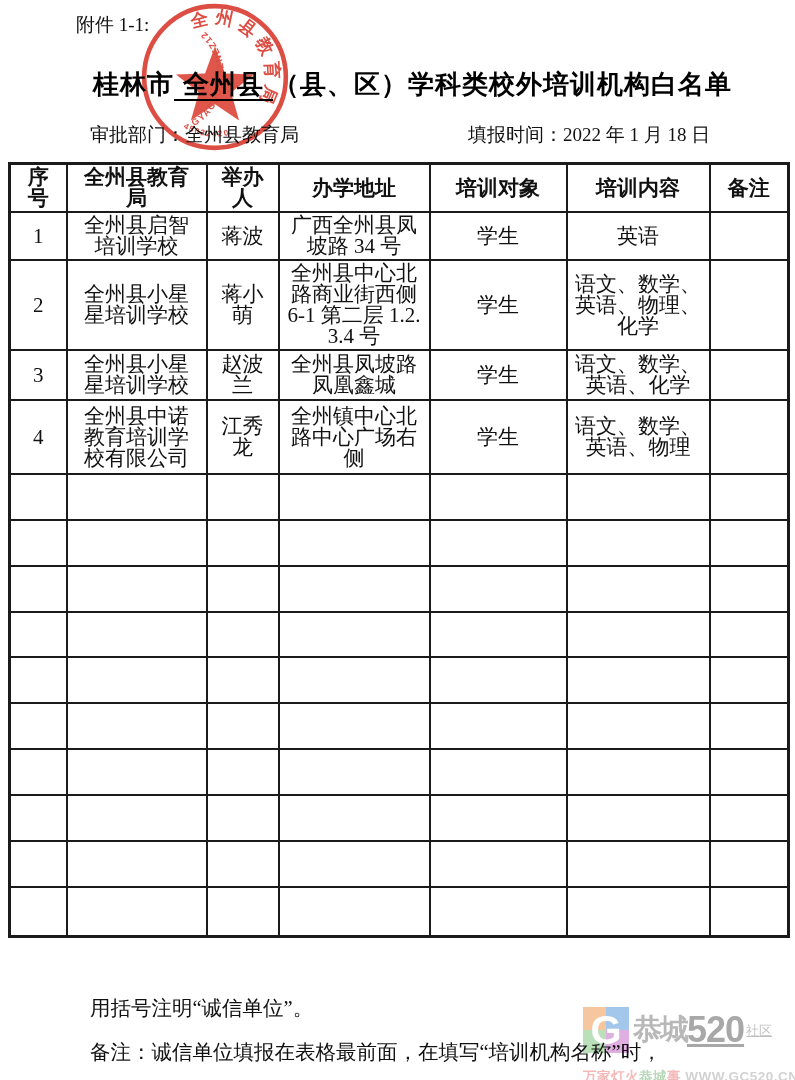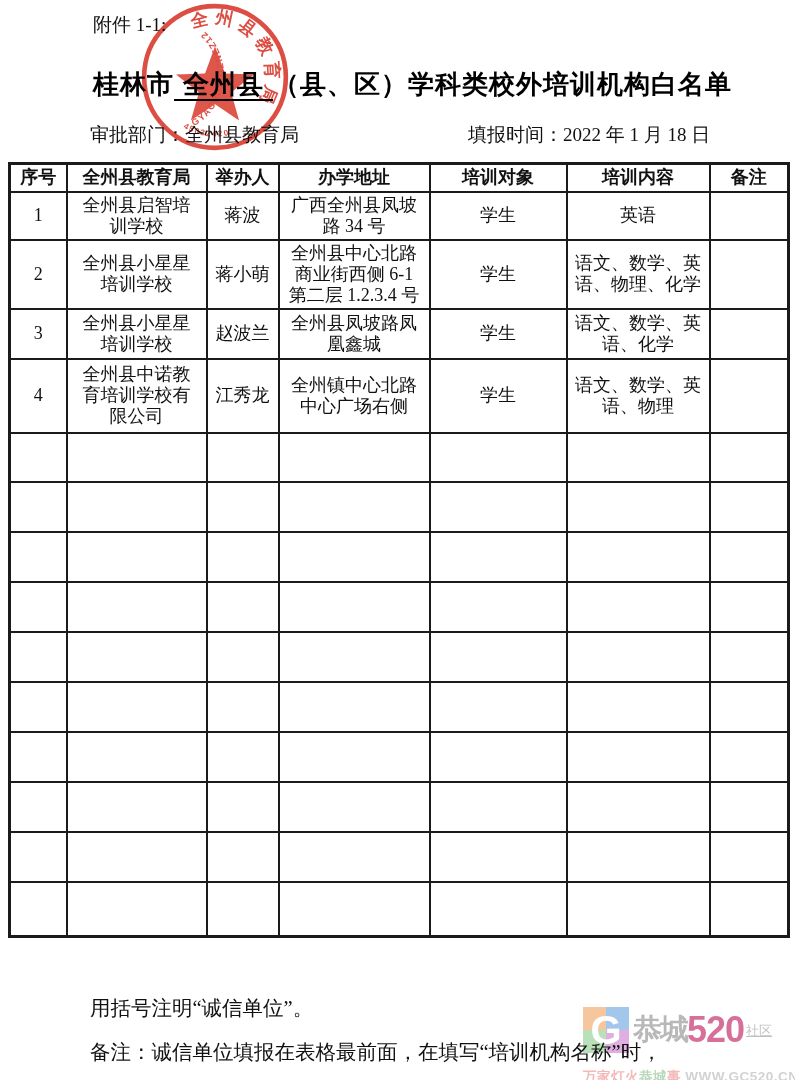--- a/index.html
+++ b/index.html
@@ -1,60 +1,60 @@
 <!DOCTYPE html>
 <html><head>
 <meta charset="utf-8">
 <style>
   html,body{margin:0;padding:0;}
   body{
     width:795px;height:1080px;position:relative;background:#ffffff;
     font-family:"Liberation Serif", serif;color:#111;overflow:hidden;
   }
   
-  .attachment{position:absolute;left:93px;top:12px;font-size:19px;z-index:2;}
+  .attachment{position:absolute;left:76px;top:12px;font-size:19px;z-index:2;}
   .doc-title{
     position:absolute;left:93px;top:50px;z-index:2;
     font-family:"Liberation Sans", sans-serif;font-weight:700;
     font-size:26px;letter-spacing:1px;white-space:nowrap;color:#000;
   }
   .doc-title .u{border-bottom:2px solid #000;padding:0 9px;}
   .meta{position:absolute;top:122px;left:0;width:100%;font-size:19px;z-index:2;}
   .meta .approval{position:absolute;left:90px;white-space:nowrap;}
   .meta .report-time{position:absolute;left:468px;white-space:nowrap;text-align:center;}
   
   .seal{
     position:absolute;left:138px;top:0px;width:154px;height:154px;
     z-index:3;mix-blend-mode:multiply;opacity:.9;pointer-events:none;
   }
   
   table.whitelist{
     position:absolute;left:8px;top:162px;width:779px;height:776px;
     border-collapse:collapse;table-layout:fixed;z-index:1;
-    font-size:18px;text-align:center;border:3px solid #1b1b1b;
+    font-size:21px;text-align:center;border:3px solid #1b1b1b;
   }
   table.whitelist th,table.whitelist td{
     border:2px solid #1b1b1b;padding:2px 7px;line-height:21px;
     vertical-align:middle;word-break:break-all;
   }
   table.whitelist th{font-weight:600;}
   tr.h-hdr{height:28px;} tr.h-r0{height:48px;} tr.h-r1{height:64px;}
   tr.h-r2{height:50px;} tr.h-r3{height:74px;}
   
   .note{position:absolute;left:90px;top:986px;z-index:2;font-size:20.5px;line-height:44px;white-space:nowrap;}
   
   .watermark{position:absolute;left:583px;top:1007px;width:210px;z-index:1;opacity:.62;}
   .wm-row{display:flex;align-items:center;}
   .wm-logo{width:46px;height:46px;display:grid;grid-template-columns:1fr 1fr;grid-template-rows:1fr 1fr;position:relative;flex:0 0 auto;}
   .q-tl{background:#f2a566;} .q-tr{background:#6aa6df;} .q-bl{background:#8fce8f;} .q-br{background:#cd7fd0;}
   .wm-g{position:absolute;inset:0;color:#fff;font-family:"Liberation Sans",sans-serif;
     font-weight:700;font-size:40px;line-height:46px;text-align:center;}
   .wm-name{color:#8d8d8d;font-weight:700;font-size:29px;margin-left:4px;letter-spacing:-2px;
     font-family:"Liberation Sans",sans-serif;}
-  .wm-520{color:#be185d;font-weight:700;font-size:36px;font-family:"Liberation Sans",sans-serif;letter-spacing:-1px;}
+  .wm-520{color:#737373;font-weight:700;font-size:36px;font-family:"Liberation Sans",sans-serif;letter-spacing:-1px;text-decoration:underline;}
   .wm-shequ{display:flex;flex-direction:column;font-size:13px;line-height:13px;color:#9a9a9a;margin-left:2px;text-decoration:underline;}
   .wm-line2{font-size:13.5px;font-weight:700;margin-top:15px;letter-spacing:.5px;
     font-family:"Liberation Sans",sans-serif;white-space:nowrap;}
   .wm-c1{color:#ef8d8d;} .wm-c2{color:#8fbf8f;} .wm-c3{color:#ef8d8d;} .wm-url{color:#b7b7b7;}
 </style>
 </head>
 <body>
 
 <div class="attachment">附件 1-1:</div>
 

